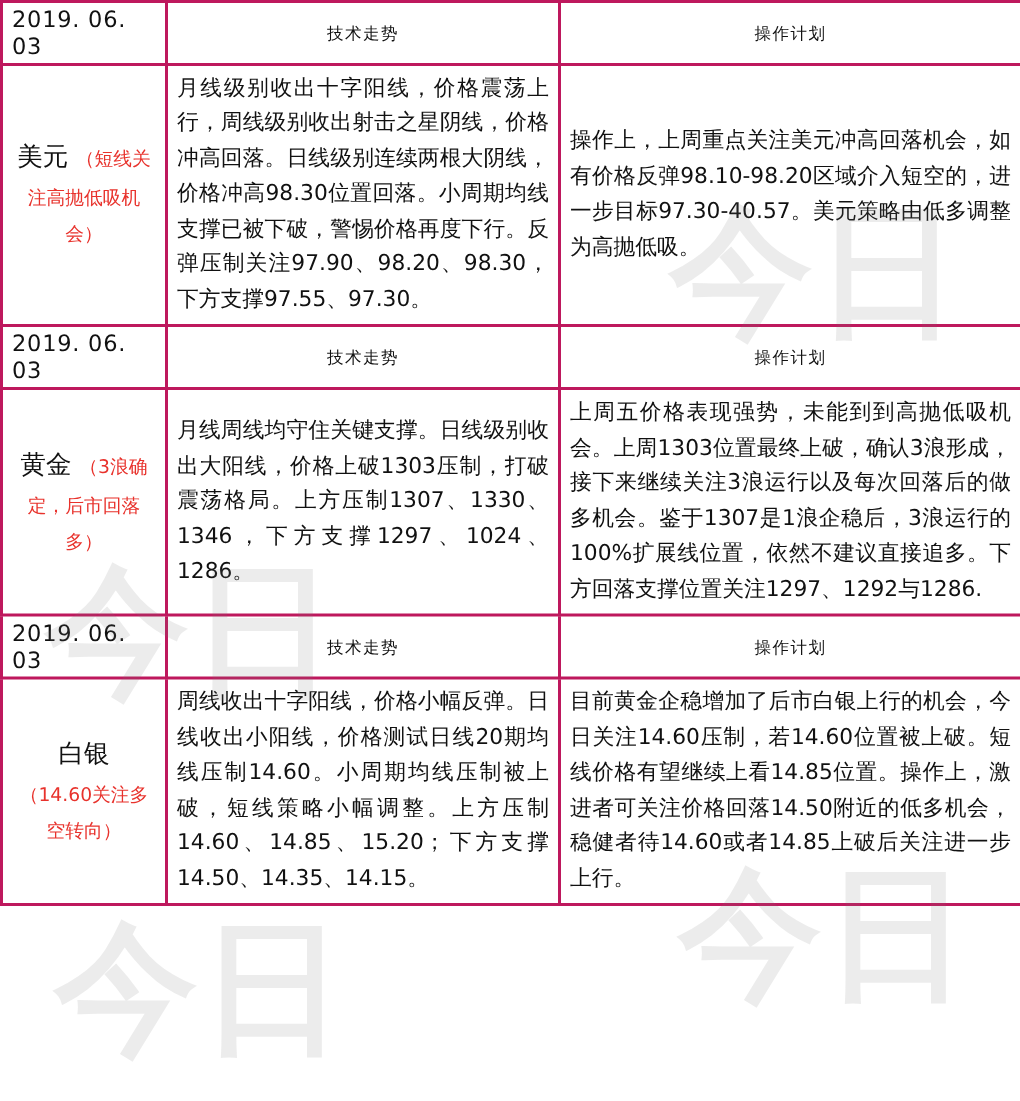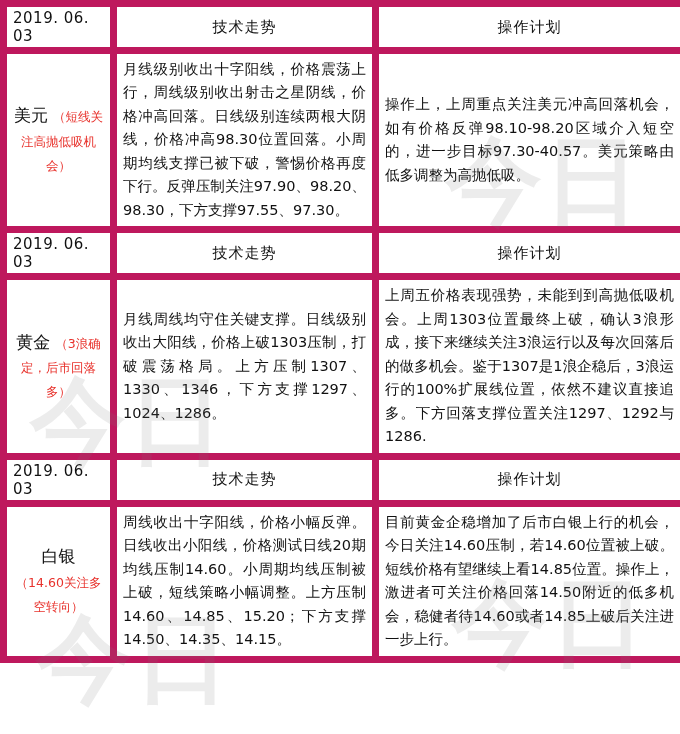--- a/index.html
+++ b/index.html
@@ -20,38 +20,38 @@
     height: 734px;
     position: relative;
     box-sizing: border-box;
   }
   table.grid {
     width: 680px;
     border-collapse: collapse;
     table-layout: fixed;
   }
   table.grid td {
-    border: 7px solid #be185d;
+    border: 2px solid #be185d;
     vertical-align: middle;
     padding: 4px 6px;
     box-sizing: border-box;
   }
   col.c-label { width: 110px; }
   col.c-tech  { width: 262px; }
   col.c-plan  { width: 308px; }
 
   .hdr-date {
     font-size: 15px;
     color: #111;
     text-align: left;
     padding-left: 8px;
     letter-spacing: 0.5px;
   }
   .hdr-cell {
-    font-size: 15px;
+    font-size: 11px;
     text-align: center;
     color: #111;
     letter-spacing: 1px;
   }
   tr.header td { height: 28px; padding-top: 2px; padding-bottom: 2px; }
 
   .label-cell {
     text-align: center;
     line-height: 1.5;
   }

